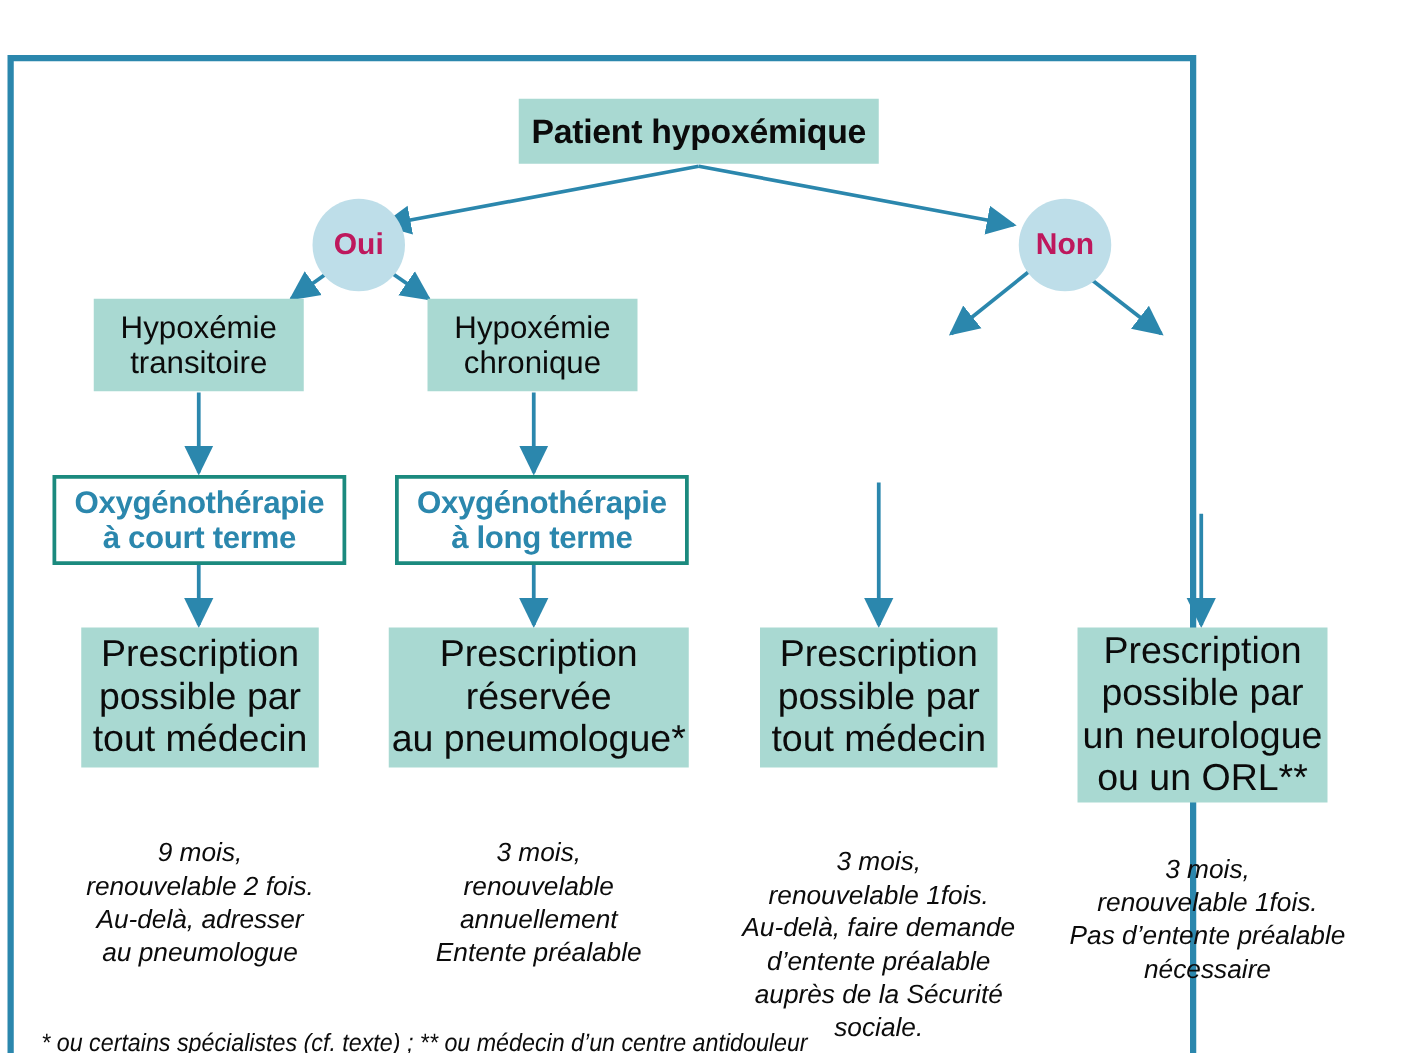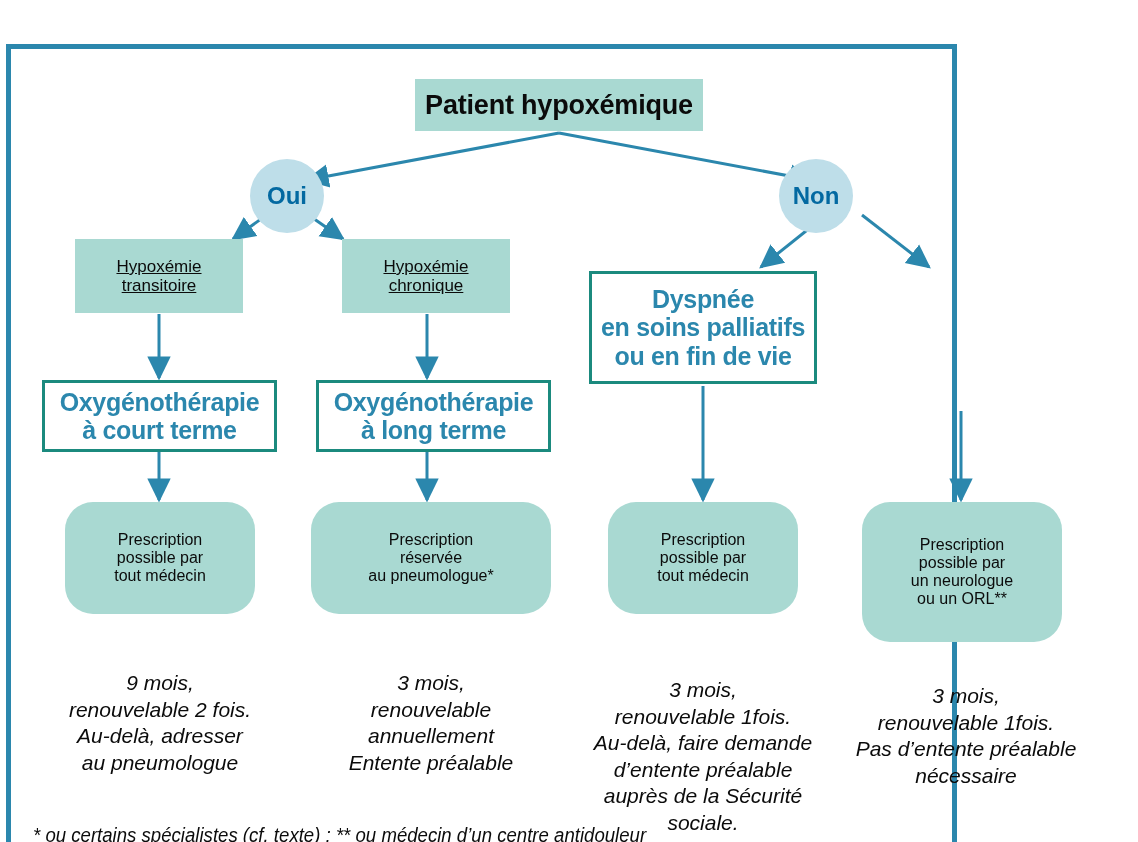--- a/index.html
+++ b/index.html
@@ -34,34 +34,32 @@
   .fill{
     background:#a9d9d2;
     color:#0b0b0b;
   }
   .title-node{
     font-weight:bold;
     font-size:27px;
     letter-spacing:-0.2px;
   }
   .term{
-    font-size:17px;
-    font-weight:500;
-    text-decoration:underline;
+    font-size:25px;
+    font-weight:500;
   }
   .presc{
-    font-size:16px;
-    font-weight:500;
-    border-radius:28px;
+    font-size:30px;
+    font-weight:500;
   }
   
   .circle{
     background:#bedee9;
     border-radius:50%;
-    color:#0369a1;
+    color:#be185d;
     font-weight:bold;
     font-size:24px;
   }
   
   .outline{
     background:#ffffff;
     border:3px solid #1b8a7e;
     color:#2b87ad;
     font-weight:bold;
     font-size:25px;
@@ -125,21 +123,21 @@
       <path d="M950,362 L950,451" stroke="#2b87ad" stroke-width="3" fill="none" marker-end="url(#ah)"></path>
     </svg>
 
     <div class="node fill title-node" style="left:404px;top:30px;width:288px;height:52px;">
       <span>Patient hypoxémique</span>
     </div>
 
     <div class="node circle" style="left:239px;top:110px;width:74px;height:74px;">
       <span>Oui</span>
     </div>
-    <div class="node circle" style="left:768px;top:110px;width:74px;height:74px;">
+    <div class="node circle" style="left:804px;top:110px;width:74px;height:74px;">
       <span>Non</span>
     </div>
 
     <div class="node fill term" style="left:64px;top:190px;width:168px;height:74px;white-space:pre-line;">
       <span>Hypoxémie
 transitoire</span>
     </div>
     <div class="node outline" style="left:31px;top:331px;width:235px;height:72px;white-space:pre-line;">
       <span>Oxygénothérapie
 à court terme</span>
@@ -169,25 +167,20 @@
 réservée
 au pneumologue*</span>
     </div>
     <div class="caption" style="left:300px;top:595px;width:240px;white-space:pre-line;">
       <span>3 mois,
 renouvelable
 annuellement
 Entente préalable</span>
     </div>
 
-    <div class="node outline" style="left:578px;top:222px;width:228px;height:113px;white-space:pre-line;">
-      <span>Dyspnée
-en soins palliatifs
-ou en fin de vie</span>
-    </div>
     <div class="node fill presc" style="left:597px;top:453px;width:190px;height:112px;white-space:pre-line;">
       <span>Prescription
 possible par
 tout médecin</span>
     </div>
     <div class="caption" style="left:562px;top:602px;width:260px;white-space:pre-line;">
       <span>3 mois,
 renouvelable 1fois.
 Au-delà, faire demande
 d’entente préalable

